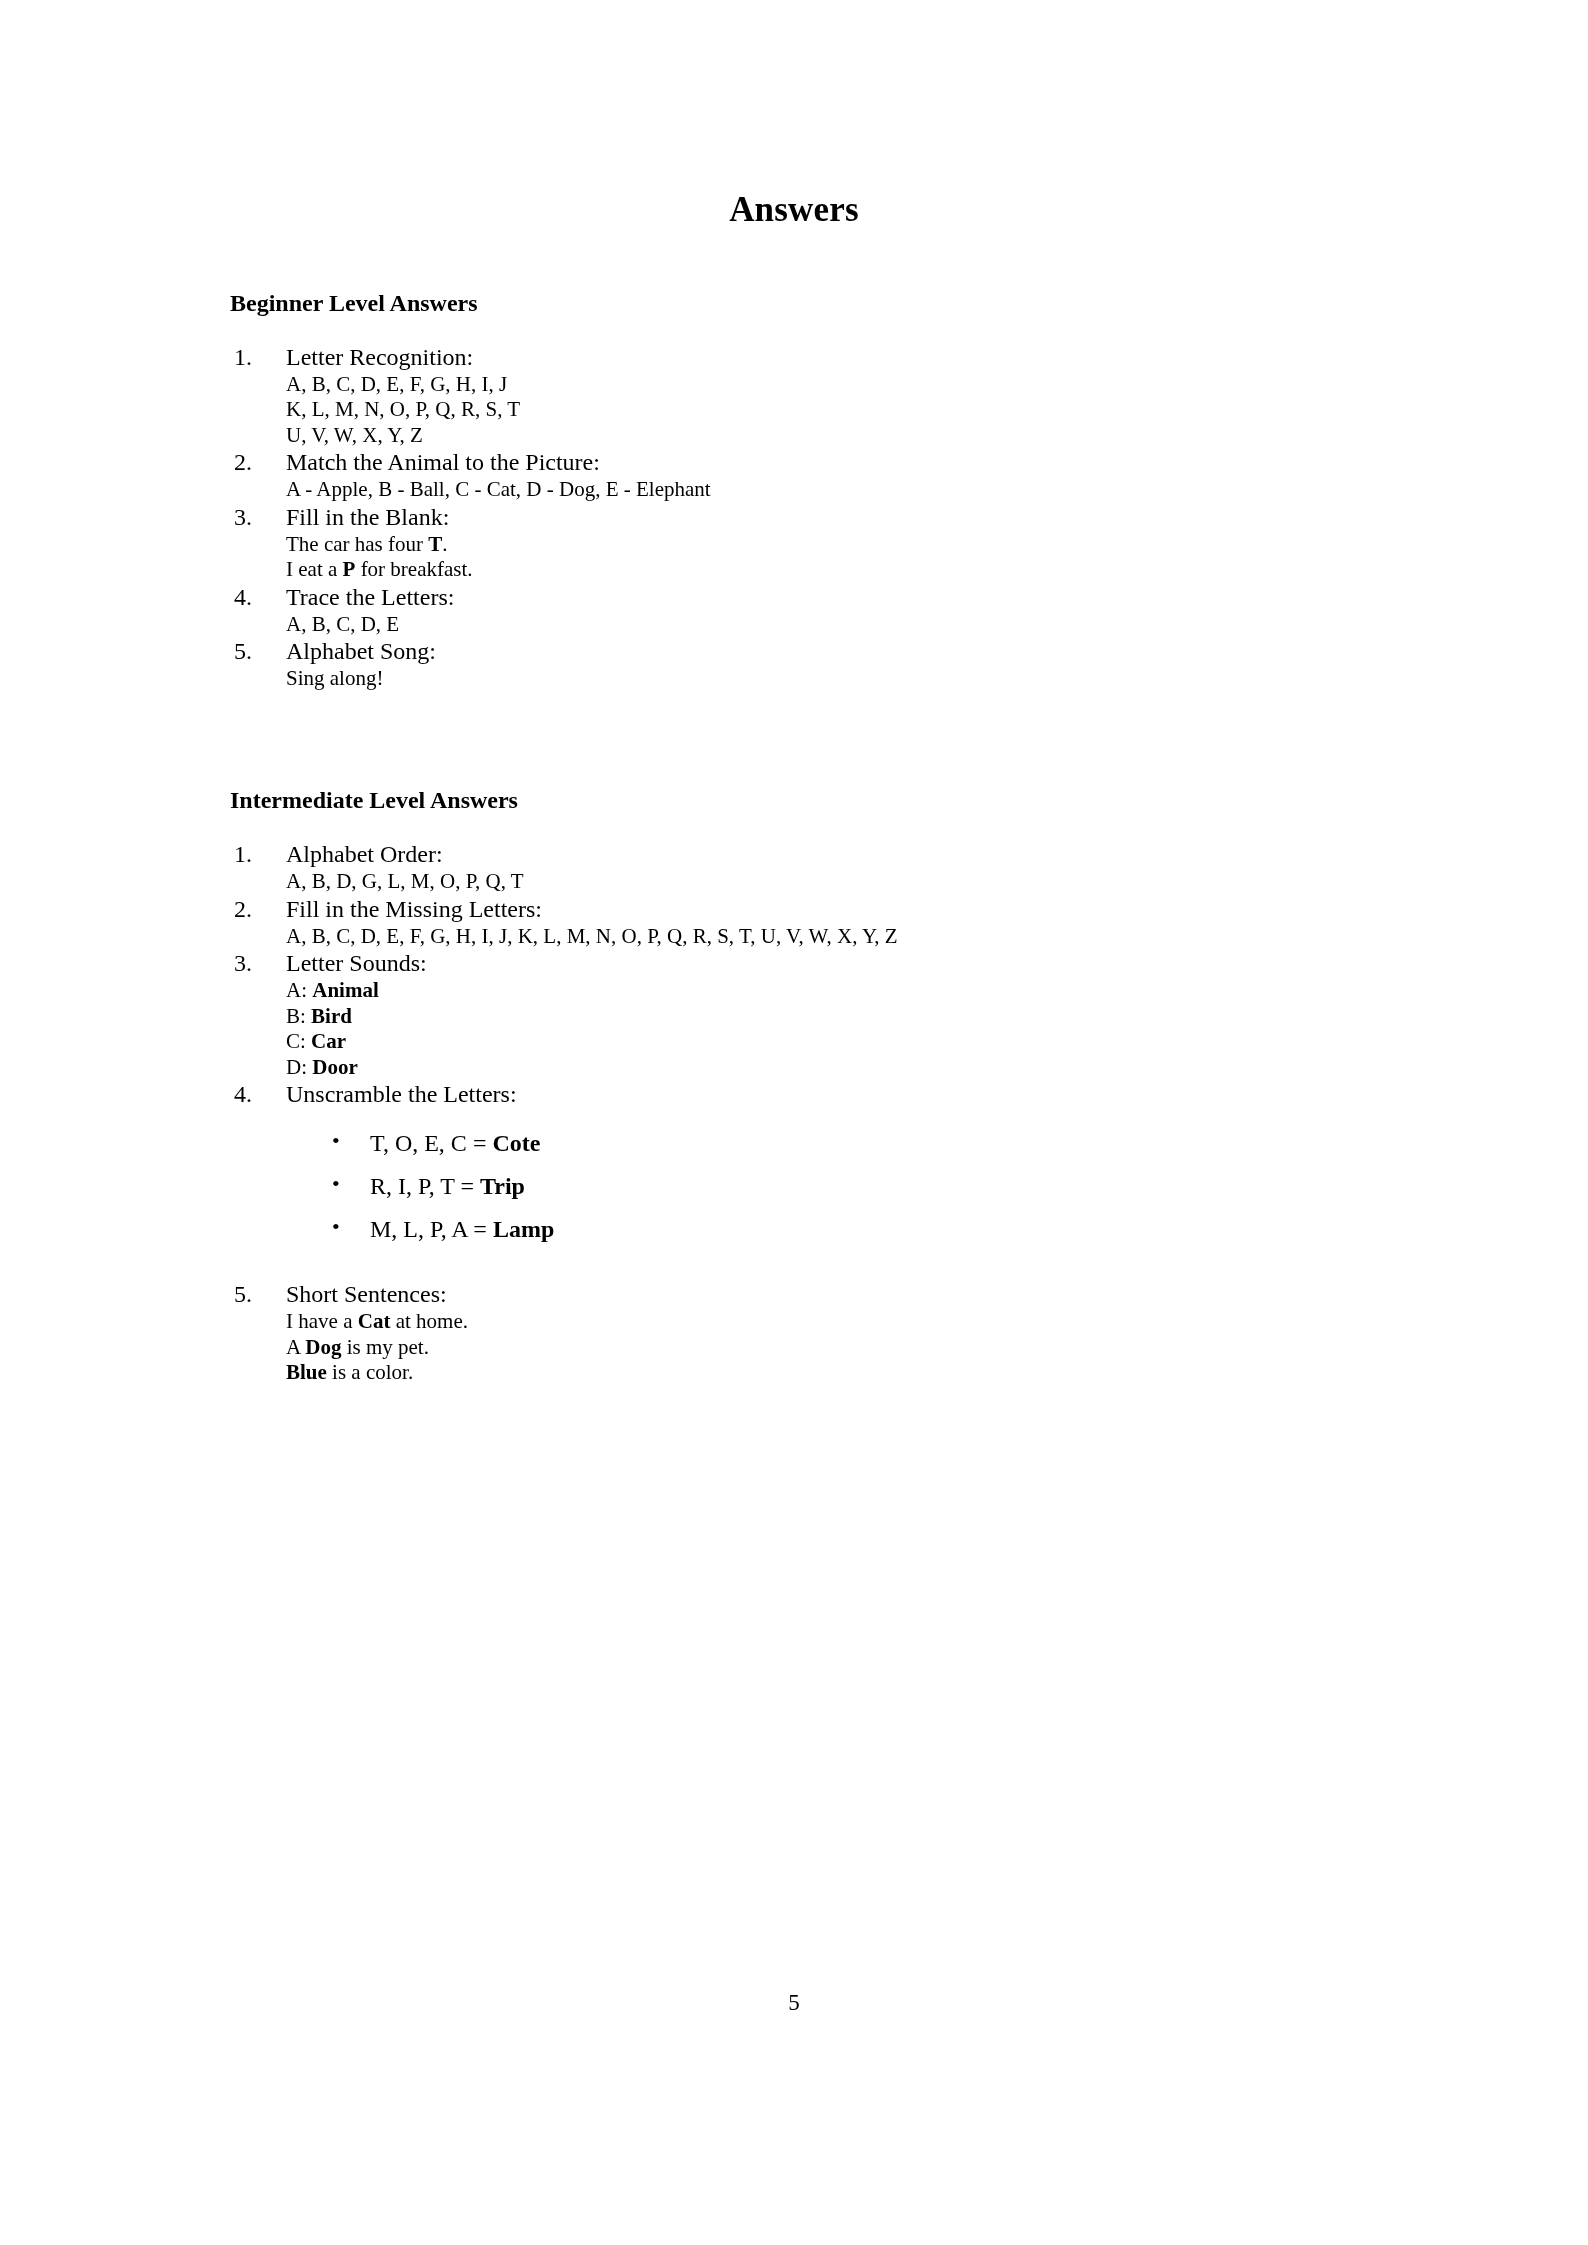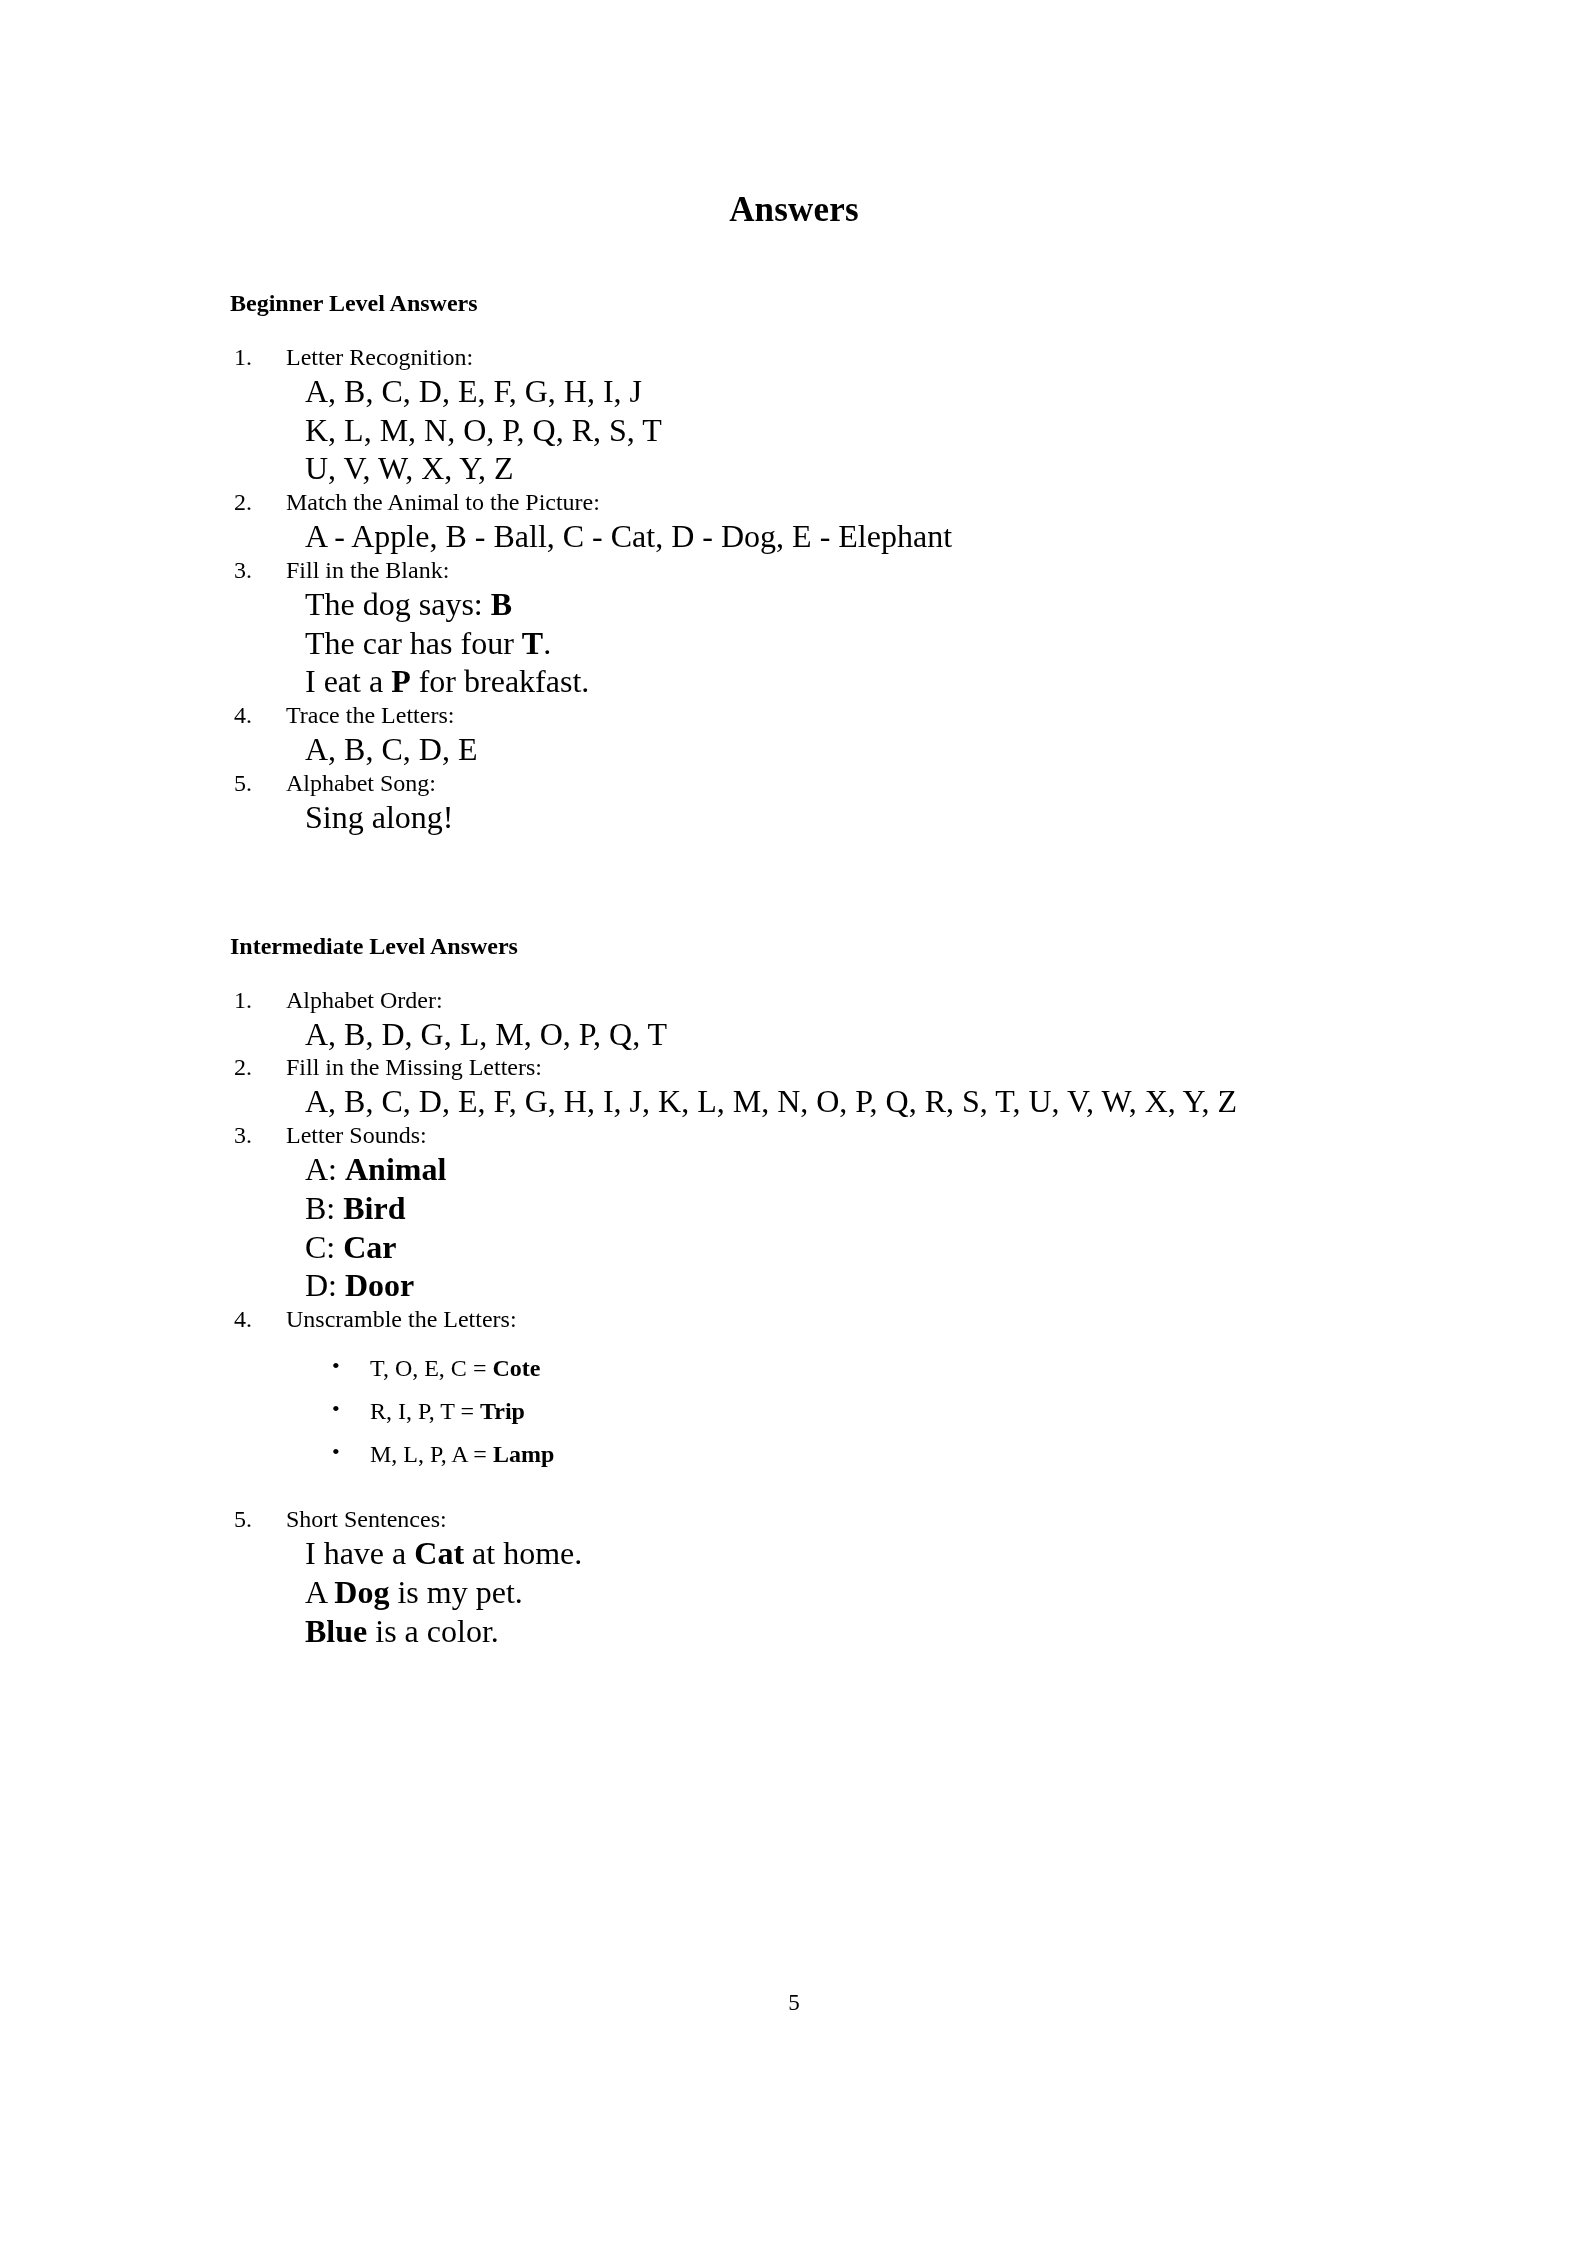--- a/index.html
+++ b/index.html
@@ -52,23 +52,22 @@
     top: 0;
     width: 36px;
     text-align: left;
     font-size: 24px;
   }
   .li-main {
     display: block;
   }
   .sub-line {
     display: block;
-    font-size: 32px;
+    font-size: 21px;
     line-height: 1.21;
-    margin-left: 19px;
   }
   b, .b {
     font-weight: bold;
   }
   ul.bullets {
     list-style: none;
     margin: 20px 0 0 0;
     padding: 0 0 0 46px;
   }
   ul.bullets > li {
@@ -120,23 +119,20 @@
 
       <li>
         <span class="num">2.</span>
         <span class="li-main">Match the Animal to the Picture:</span>
         <span class="sub-line">A - Apple, B - Ball, C - Cat, D - Dog, E - Elephant</span>
       </li>
 
       <li>
         <span class="num">3.</span>
         <span class="li-main">Fill in the Blank:</span>
-        <span class="sub-line">
-          <span>The dog says: </span><b>B</b><span></span>
-        </span>
         <span class="sub-line">
           <span>The car has four </span><b>T</b><span>.</span>
         </span>
         <span class="sub-line">
           <span>I eat a </span><b>P</b><span> for breakfast.</span>
         </span>
       </li>
 
       <li>
         <span class="num">4.</span>

